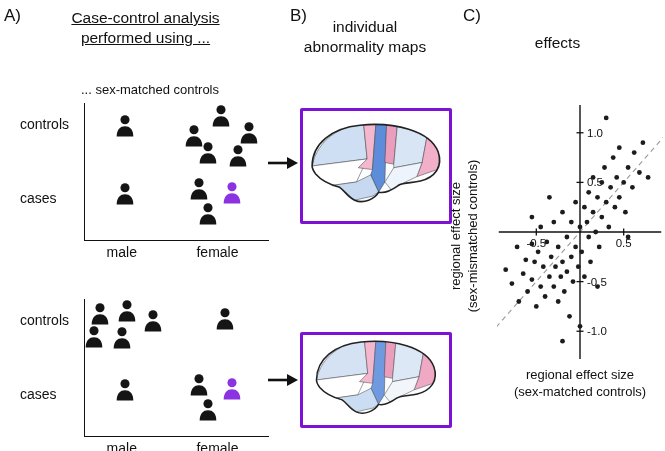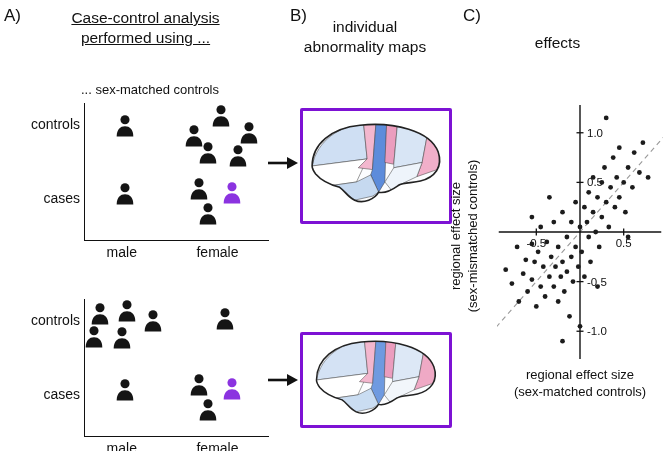--- a/index.html
+++ b/index.html
@@ -5,21 +5,21 @@
   html,body{margin:0;padding:0;background:#fff;}
   .fig{position:relative;width:665px;height:451px;background:#ffffff;
        font-family:"Liberation Sans",sans-serif;color:#111;overflow:hidden;}
   .abs{position:absolute;}
   .panel-label{font-size:17px;}
   .title{font-size:15.5px;line-height:1.32;text-align:center;}
   .subtitle{font-size:13px;text-align:center;}
   .mini-chart{position:absolute;width:256px;height:158px;}
   .mini-plot{position:absolute;left:66px;top:3px;width:184px;height:137px;
              border-left:1.6px solid #111;border-bottom:1.6px solid #111;}
-  .row-label{position:absolute;left:2px;width:60px;text-align:right;font-size:14px;}
+  .row-label{position:absolute;left:2px;width:60px;font-size:14px;}
   .col-label{position:absolute;top:141px;transform:translateX(-50%);font-size:14px;}
   .person{position:absolute;transform:translateX(-50%);line-height:0;}
   .arrow{position:absolute;line-height:0;}
   .brain-box{position:absolute;background:#fff;border-radius:2px;
              display:flex;align-items:center;justify-content:center;padding:2px;box-sizing:border-box;}
   .ylabel{position:absolute;left:340px;top:218px;width:250px;height:36px;text-align:center;
           font-size:13px;line-height:1.32;transform:rotate(-90deg);}
   .xlabel{position:absolute;left:487px;top:366px;width:186px;text-align:center;
           font-size:13px;line-height:1.32;}
   svg text{font-family:"Liberation Sans",sans-serif;}

